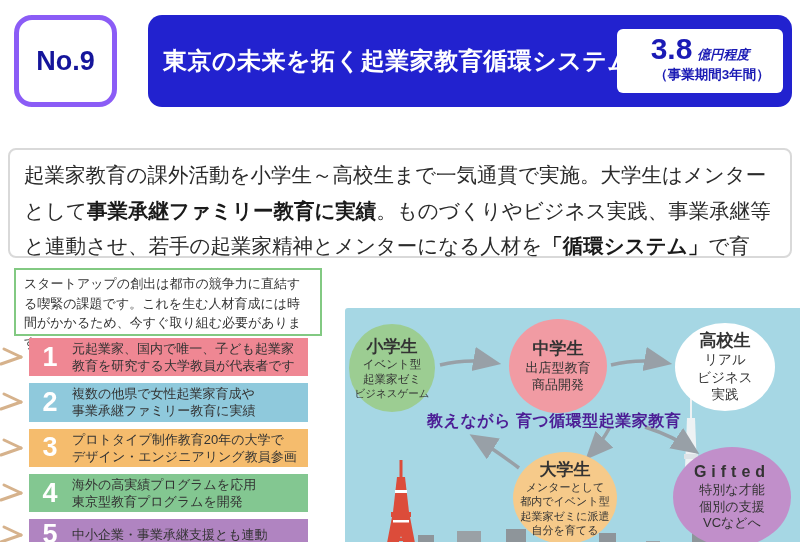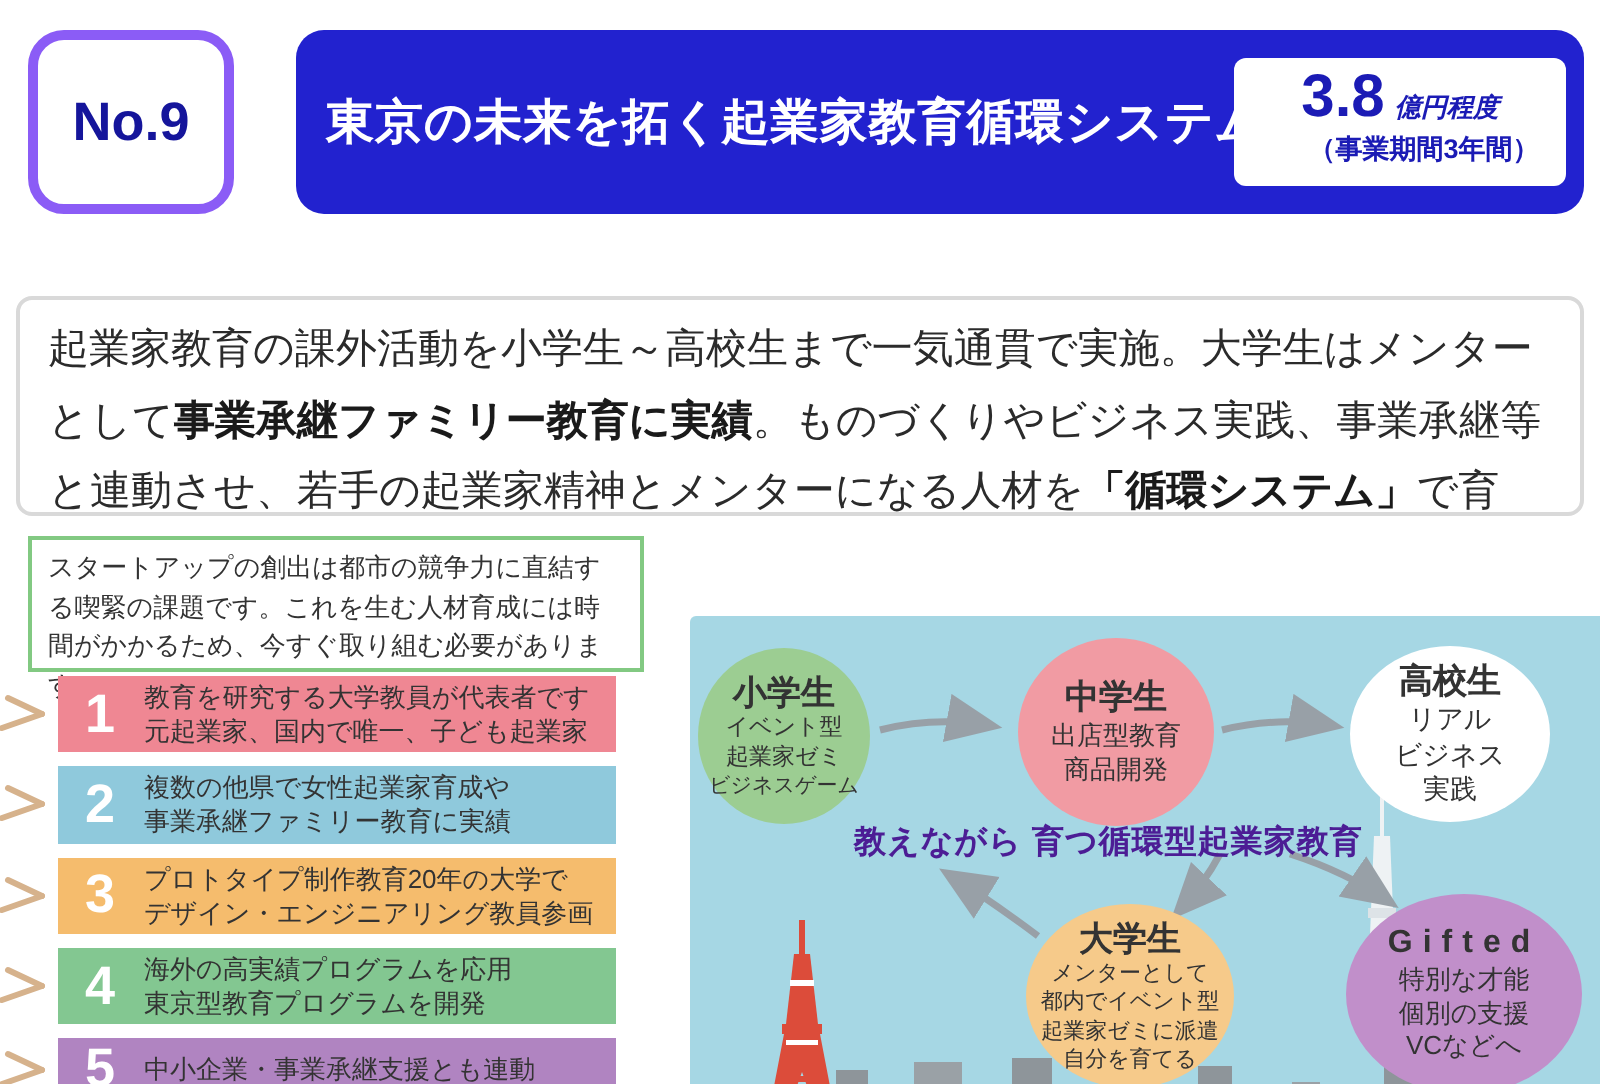--- a/index.html
+++ b/index.html
@@ -147,22 +147,22 @@
   <div class="fact-row">
     <span class="chevron">
       <svg viewBox="0 0 24 20" width="24" height="20">
           <path d="M4,2 L21,10" stroke="#d6b28c" stroke-width="3" stroke-linecap="round" fill="none"></path>
           <path d="M1,17 L21,10" stroke="#d6b28c" stroke-width="3" stroke-linecap="round" fill="none"></path>
         </svg>
     </span>
     <div class="fact c1">
       <span class="fact-num">1</span>
       <div class="fact-text">
+        <span>元起業家、国内で唯一、子ども起業家</span>
         <span>教育を研究する大学教員が代表者です</span>
-        <span>元起業家、国内で唯一、子ども起業家</span>
       </div>
     </div>
   </div>
 
   <div class="fact-row">
     <span class="chevron">
       <svg viewBox="0 0 24 20" width="24" height="20">
           <path d="M4,2 L21,10" stroke="#d6b28c" stroke-width="3" stroke-linecap="round" fill="none"></path>
           <path d="M1,17 L21,10" stroke="#d6b28c" stroke-width="3" stroke-linecap="round" fill="none"></path>
         </svg>

